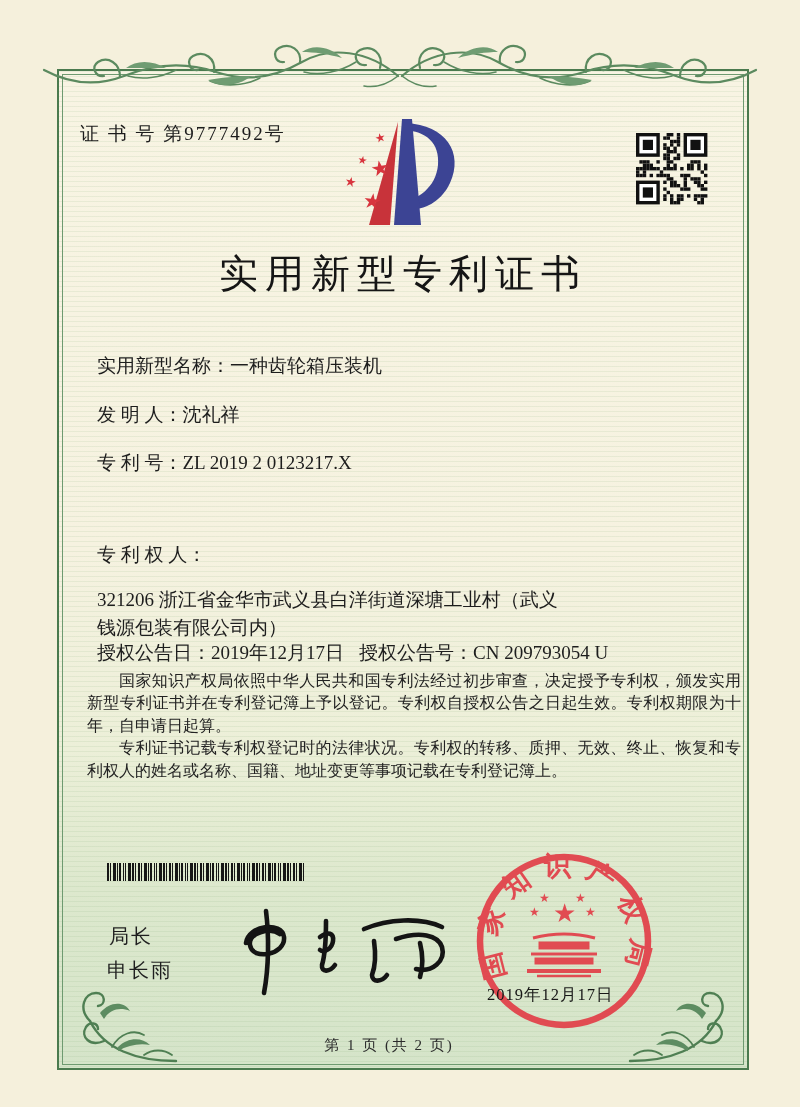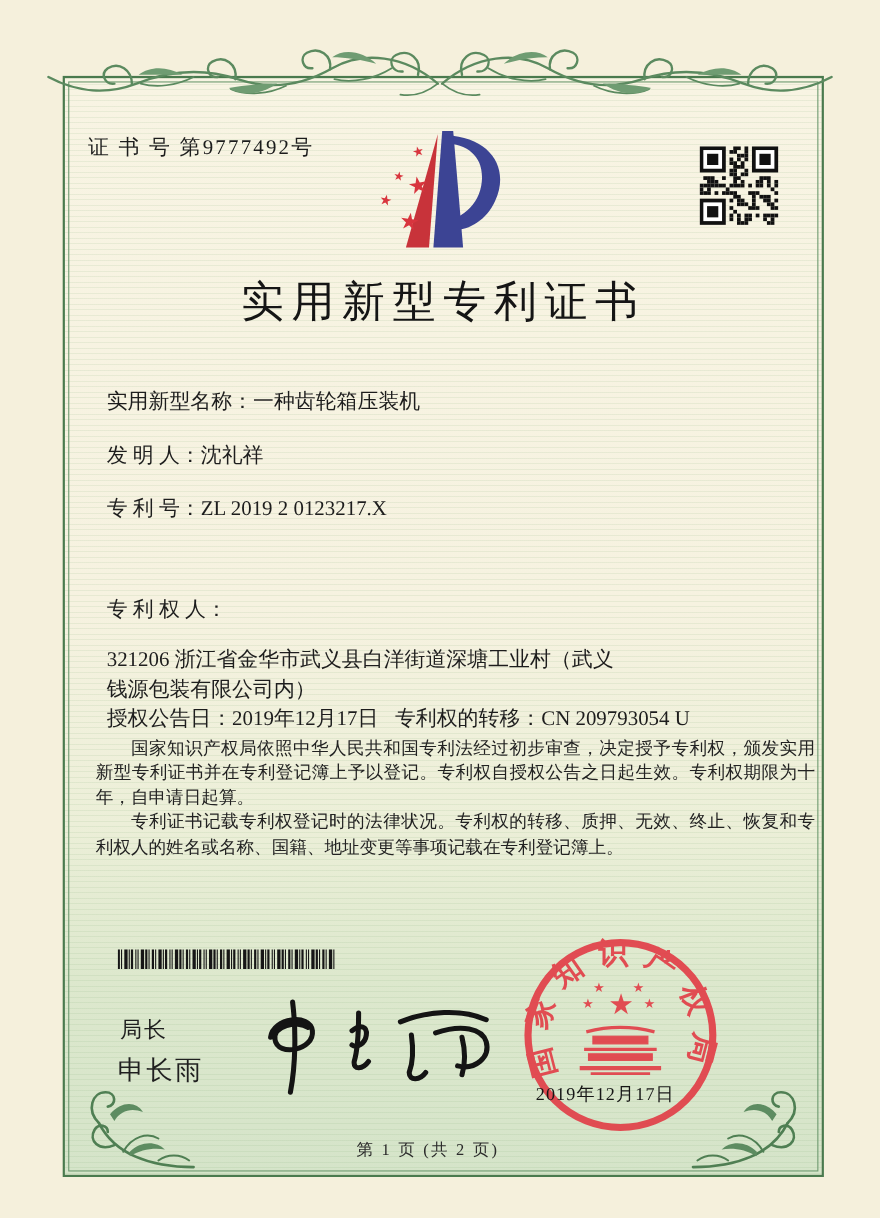--- a/index.html
+++ b/index.html
@@ -38,21 +38,21 @@
   .field .val{width:475px;}
   .grant-row{position:absolute;left:38px;top:569px;font-size:19px;color:#1d1d1d;width:630px;}
   .grant-row .pair2{position:absolute;left:262px;top:0;}
   .body-text{
     position:absolute;left:28px;top:599px;width:654px;
     font-size:16px;line-height:22.4px;text-align:justify;color:#222;
   }
   .body-text p{margin:0;text-indent:2em;}
   .barcode{position:absolute;left:48px;top:792px;width:204px;height:18px;}
   .officer-title{position:absolute;left:50px;top:852px;font-size:20px;letter-spacing:2px;}
-  .officer-name{position:absolute;left:48px;top:886px;font-size:24px;letter-spacing:2px;}
+  .officer-name{position:absolute;left:48px;top:886px;font-size:20px;letter-spacing:2px;}
   .signature{position:absolute;left:165px;top:832px;width:240px;height:95px;}
   .seal{position:absolute;left:414px;top:779px;width:182px;height:182px;}
   .seal-date{position:absolute;left:428px;top:913px;font-size:16.5px;letter-spacing:1px;color:#161616;z-index:6;}
   .footer-page{position:absolute;left:0;right:56px;top:965px;text-align:center;font-size:15px;color:#2b2b2b;letter-spacing:2px;margin-left:28px;}
   .back-note{position:absolute;left:0;right:30px;top:1076px;text-align:center;font-size:15.5px;color:#2b2b2b;letter-spacing:3px;margin-top:32px;}
 </style>
 </head>
 <body>
 
 <div class="page">
@@ -267,21 +267,21 @@
     </div>
     <div class="field" style="top:470px">
       <span class="lab">专 利 权 人：</span>
     </div>
     <div class="field" style="top:515px">
       <span class="val">321206 浙江省金华市武义县白洋街道深塘工业村（武义钱源包装有限公司内）</span>
     </div>
 
     <div class="grant-row">
       <span class="pair1"><span>授权公告日：</span><span>2019年12月17日</span></span>
-      <span class="pair2"><span>专利权的转移：</span><span>CN 209793054 U</span></span>
+      <span class="pair2"><span>授权公告号：</span><span>CN 209793054 U</span></span>
     </div>
 
     <div class="body-text">
       <p>国家知识产权局依照中华人民共和国专利法经过初步审查，决定授予专利权，颁发实用新型专利证书并在专利登记簿上予以登记。专利权自授权公告之日起生效。专利权期限为十年，自申请日起算。</p>
       <p>专利证书记载专利权登记时的法律状况。专利权的转移、质押、无效、终止、恢复和专利权人的姓名或名称、国籍、地址变更等事项记载在专利登记簿上。</p>
     </div>
 
     <svg class="barcode" id="barcode-svg" viewBox="0 0 204 18" preserveAspectRatio="none">
         <rect x="0" y="0" width="2" height="18" fill="#161616"></rect>
         <rect x="3" y="0" width="1" height="18" fill="#161616"></rect>

